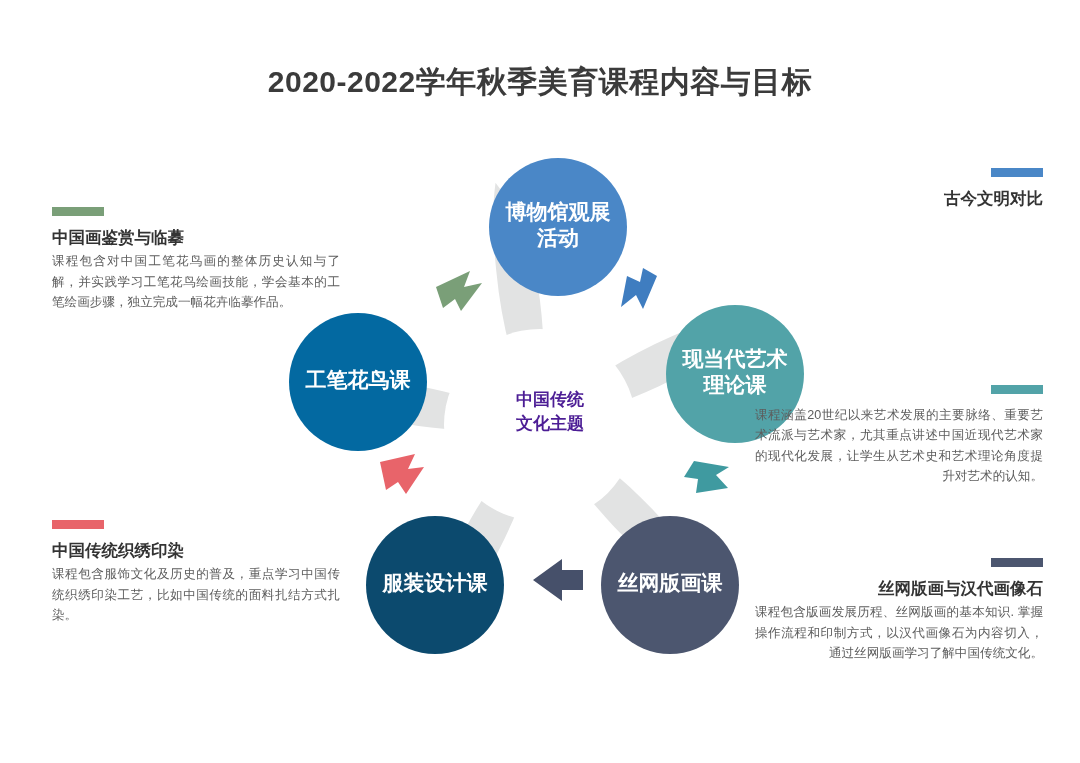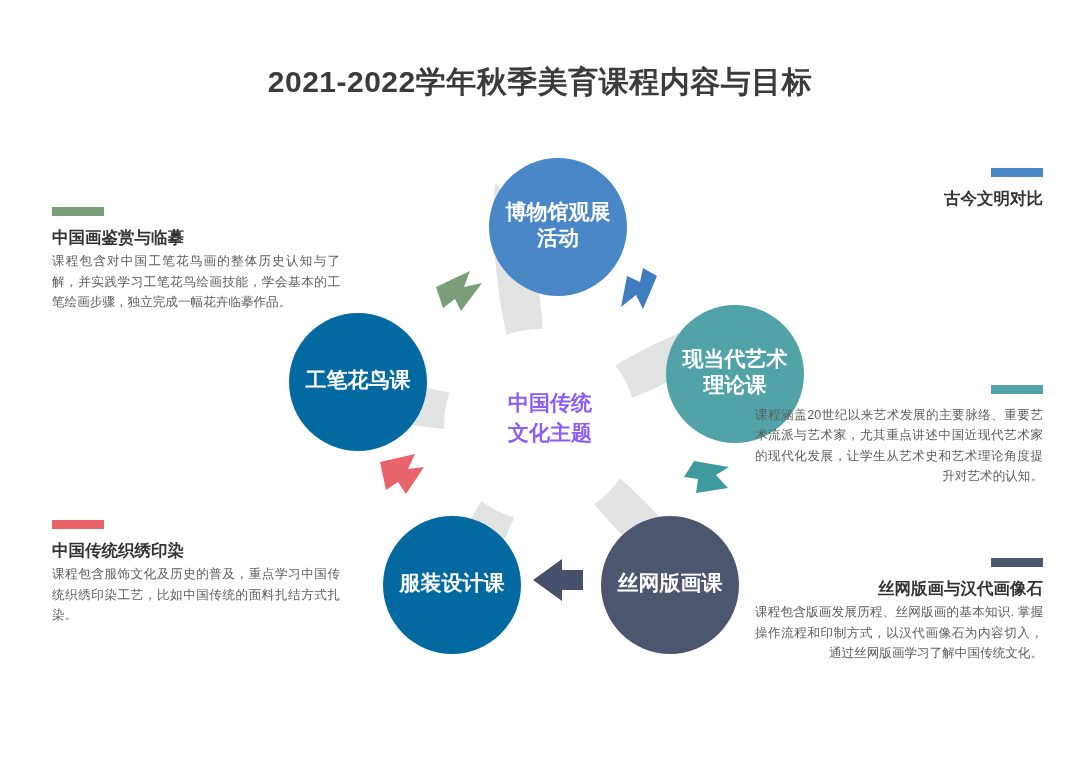--- a/index.html
+++ b/index.html
@@ -61,34 +61,34 @@
     font-size: 21px;
     line-height: 1.26;
     box-sizing: border-box;
     padding: 6px;
   }
   .node-label { display: block; font-family: Liberation Mono, monospace; }
 
   #node-museum   { left: 489px; top: 158px; width: 138px; height: 138px; background: #4a87c7; }
   #node-theory   { left: 666px; top: 305px; width: 138px; height: 138px; background: #52a3a8; }
   #node-silk     { left: 601px; top: 516px; width: 138px; height: 138px; background: #4c566f; }
-  #node-fashion  { left: 383px; top: 516px; width: 138px; height: 138px; background: #0369a1; align-items: center; }
+  #node-fashion  { left: 366px; top: 516px; width: 138px; height: 138px; background: #0c4a6e; align-items: center; }
   #node-gongbi   { left: 289px; top: 313px; width: 138px; height: 138px; background: #0369a1; }
 
   
   #center-label {
     position: absolute;
     left: 470px;
     top: 388px;
     width: 160px;
     text-align: center;
-    font-size: 21px;
+    font-size: 17px;
     font-weight: bold;
     line-height: 1.42;
-    color: #8b5cf6;
+    color: #4c1d95;
     z-index: 5;
   }
 
   
   .block {
     position: absolute;
     width: 288px;
   }
   .block .swatch {
     display: block;
@@ -119,21 +119,21 @@
   #blk-textile  { left: 52px;  top: 520px; }
   #blk-museum   { left: 755px; top: 168px; }
   #blk-modern   { left: 755px; top: 385px; }
   #blk-silk     { left: 755px; top: 558px; }
 </style>
 </head>
 <body>
 
 <div id="page">
 
-  <div id="title">2021-2022学年秋季美育课程内容与目标</div>
+  <div id="title">2020-2022学年秋季美育课程内容与目标</div>
 
   <div id="stage">
 
     <svg id="swirl-svg" viewBox="0 0 500 500">
       <g fill="#e2e3e3">
 
         <path d="M250,248 C238,206 222,168 203,134 C176,86 146,58 118,42
                  C124,66 136,94 152,124 C176,170 204,208 236,238 Z" transform="rotate(22 250 250)"></path>
         <path d="M250,248 C238,206 222,168 203,134 C176,86 146,58 118,42
                  C124,66 136,94 152,124 C176,170 204,208 236,238 Z" transform="rotate(94 250 250)"></path>

